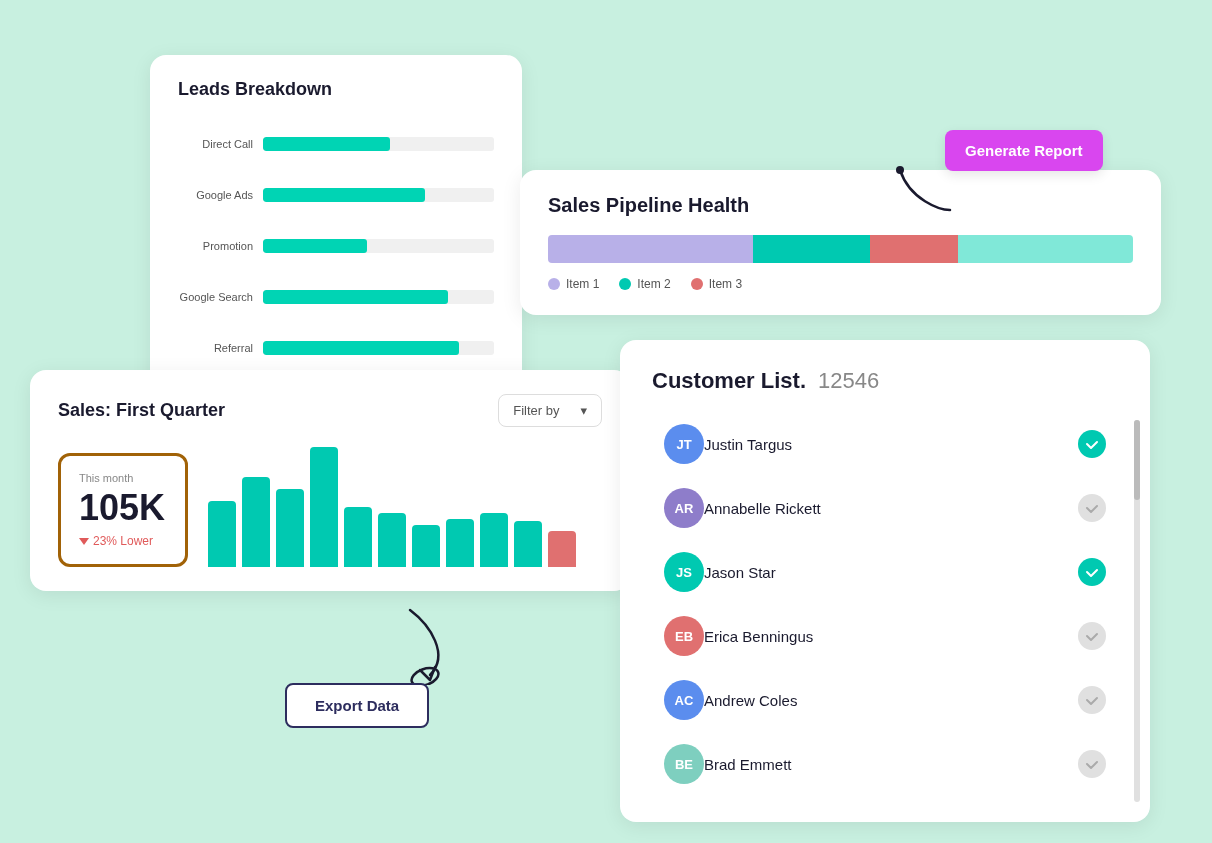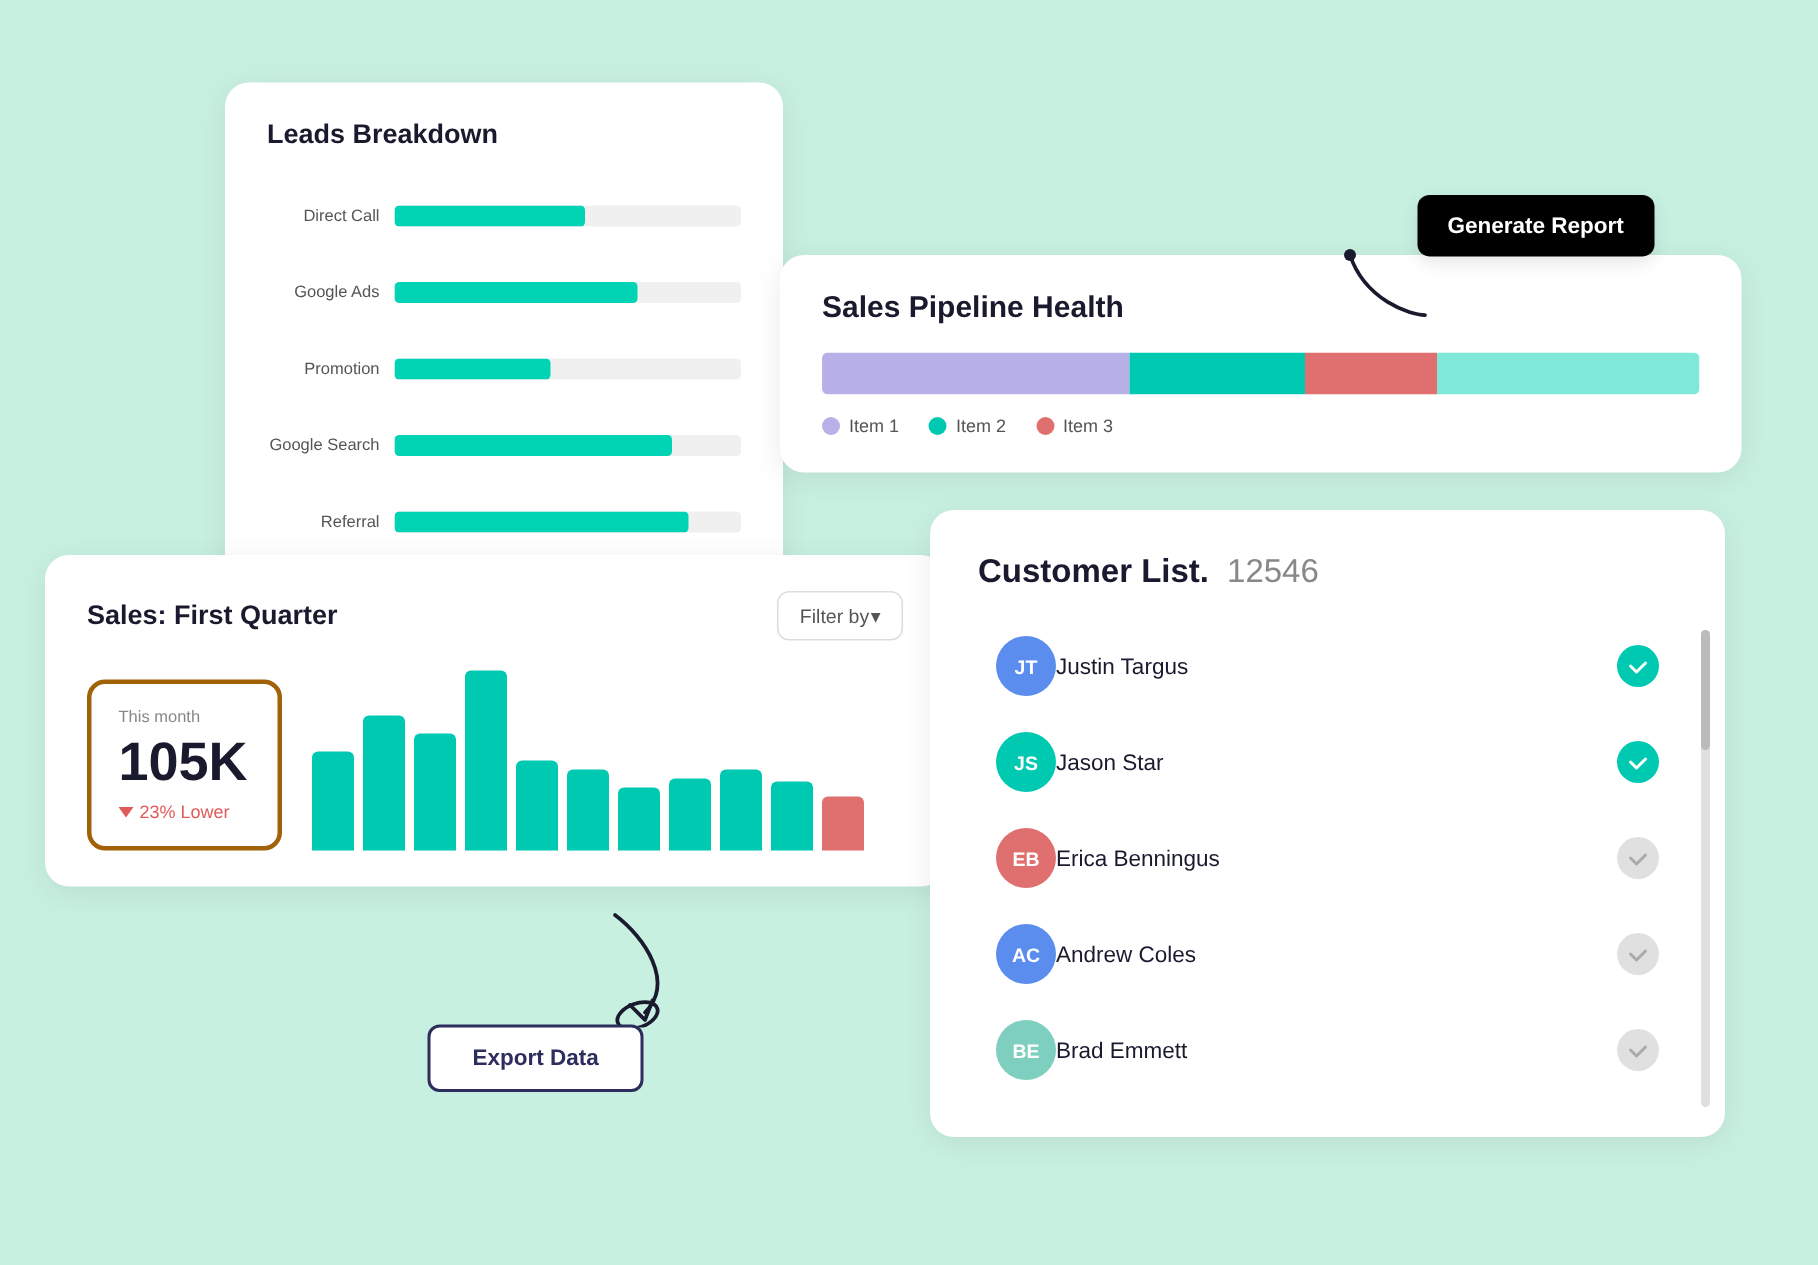--- a/index.html
+++ b/index.html
@@ -99,21 +99,21 @@
       width: 12px;
       height: 12px;
       border-radius: 50%;
     }
 
     
     .generate-btn {
       position: absolute;
       top: 130px;
       left: 945px;
-      background: #000000;
+      background: #d946ef;
       color: white;
       border: none;
       border-radius: 8px;
       padding: 12px 20px;
       font-size: 15px;
       font-weight: 600;
       cursor: pointer;
       white-space: nowrap;
       box-shadow: 0 4px 12px rgba(0,0,0,0.1);
     }
@@ -145,21 +145,21 @@
       margin-bottom: 20px;
     }
     .sales-card h2 {
       font-size: 18px;
       font-weight: 700;
       color: #1a1a2e;
     }
     .filter-btn {
       display: flex;
       align-items: center;
-      gap: 1px;
+      gap: 21px;
       border: 1px solid #ddd;
       border-radius: 8px;
       padding: 8px 14px;
       font-size: 13px;
       color: #555;
       background: white;
       cursor: pointer;
     }
     .sales-content {
       display: flex;
@@ -452,20 +452,29 @@
       <div class="customer-row">
     <div class="avatar" style="background:#5b8dee">JT</div>
     <span class="customer-name">Justin Targus</span>
     <div class="check-icon check-active">
       <svg width="14" height="14" viewBox="0 0 14 14" fill="none">
         <path d="M2 7l4 4 6-6" stroke="currentColor" stroke-width="2" stroke-linecap="round" stroke-linejoin="round"></path>
       </svg>
     </div>
   </div>
       <div class="customer-row">
+    <div class="avatar" style="background:#8e7dca">AR</div>
+    <span class="customer-name">Annabelle Rickett</span>
+    <div class="check-icon check-inactive">
+      <svg width="14" height="14" viewBox="0 0 14 14" fill="none">
+        <path d="M2 7l4 4 6-6" stroke="currentColor" stroke-width="2" stroke-linecap="round" stroke-linejoin="round"></path>
+      </svg>
+    </div>
+  </div>
+      <div class="customer-row">
     <div class="avatar" style="background:#00c9b1">JS</div>
     <span class="customer-name">Jason Star</span>
     <div class="check-icon check-active">
       <svg width="14" height="14" viewBox="0 0 14 14" fill="none">
         <path d="M2 7l4 4 6-6" stroke="currentColor" stroke-width="2" stroke-linecap="round" stroke-linejoin="round"></path>
       </svg>
     </div>
   </div>
       <div class="customer-row">
     <div class="avatar" style="background:#e07070">EB</div>

